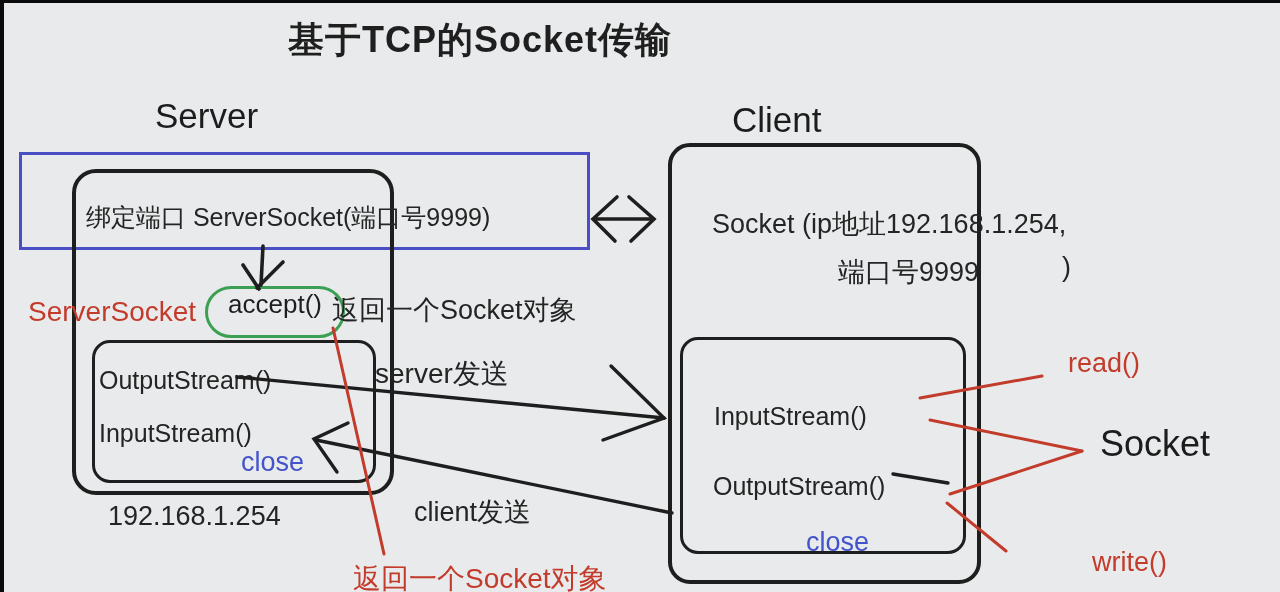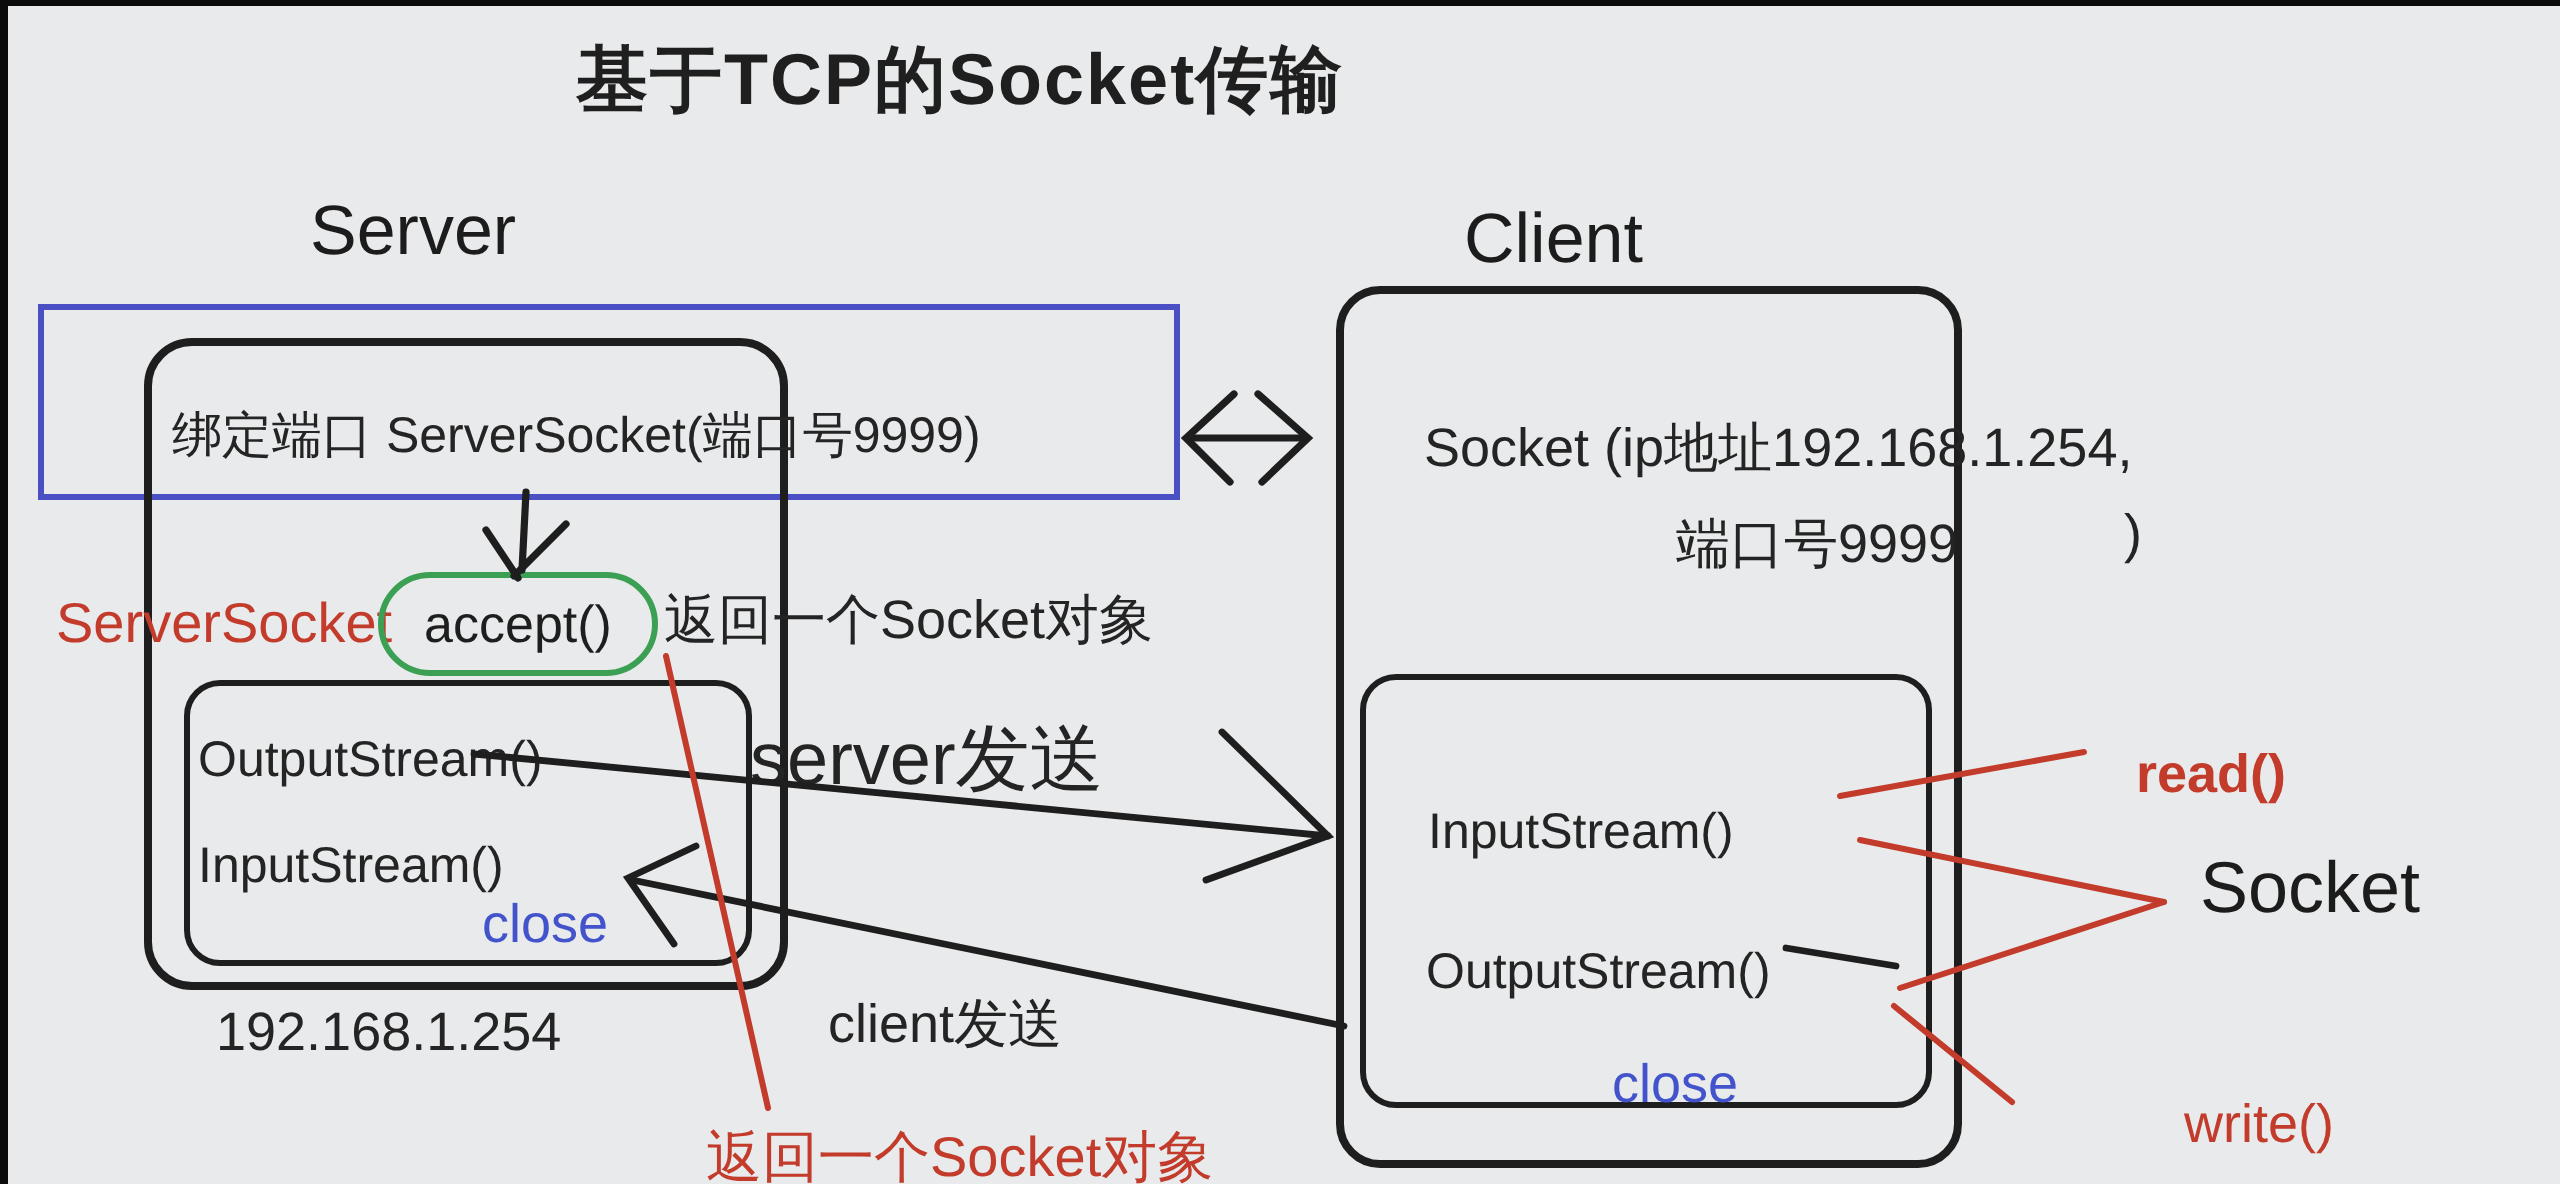--- a/index.html
+++ b/index.html
@@ -17,40 +17,40 @@
   .title{left:288px;top:16px;font-size:36px;font-weight:600;letter-spacing:1px;color:#1f1f1f;}
   .heading{font-size:35px;font-weight:500;color:#1c1c1c;}
   .server-heading{left:155px;top:96px;}
   .client-heading{left:732px;top:100px;}
   .blue-rect{left:19px;top:152px;width:565px;height:92px;border:3px solid #4a50c4;background:transparent;}
   .server-box{left:72px;top:169px;width:314px;height:318px;border:4px solid #1e1e1e;border-radius:24px;}
   .client-box{left:668px;top:143px;width:305px;height:433px;border:4px solid #1e1e1e;border-radius:22px;}
   .bind-text{left:86px;top:201px;font-size:25px;}
   .red{color:#c23b2b;margin-left:20px;}
   .serversocket-label{left:8px;top:296px;font-size:28px;}
-  .accept-box{left:189px;top:286px;width:134px;height:46px;border:3.5px solid #3ba053;border-radius:26px;
-    display:flex;align-items:center;justify-content:center;}
+  .accept-box{left:205px;top:286px;width:134px;height:46px;border:3.5px solid #3ba053;border-radius:26px;
+    display:flex;justify-content:center;}
   .accept-label{font-size:26px;color:#1e1e1e;}
   .accept-note{left:332px;top:292px;font-size:27px;}
   .inner-server-box{left:92px;top:340px;width:278px;height:137px;border:3.5px solid #1e1e1e;border-radius:18px;}
   .srv-output{left:99px;top:366px;font-size:25px;}
   .srv-input{left:99px;top:419px;font-size:25px;}
   .blue-text{color:#4353cc;}
   .srv-close{left:241px;top:447px;font-size:27px;}
   .server-ip{left:108px;top:501px;font-size:27px;}
-  .server-send{left:375px;top:355px;font-size:37px;}
+  .server-send{left:375px;top:355px;font-size:28px;}
   .client-send{left:414px;top:494px;font-size:27px;}
   .cli-socket-line1{left:712px;top:206px;font-size:27px;}
   .cli-socket-line2{left:838px;top:254px;font-size:27px;}
   .cli-socket-paren{left:1062px;top:252px;font-size:27px;}
   .inner-client-box{left:680px;top:337px;width:280px;height:211px;border:3.5px solid #1e1e1e;border-radius:18px;}
   .cli-input{left:714px;top:402px;font-size:25px;}
   .cli-output{left:713px;top:472px;font-size:25px;}
   .cli-close{left:806px;top:527px;font-size:27px;}
-  .read-label{left:1048px;top:372px;font-size:27px;font-weight:bold;}
+  .read-label{left:1048px;top:348px;font-size:27px;}
   .write-label{left:1072px;top:547px;font-size:27px;}
   .socket-label{left:1100px;top:423px;font-size:36px;font-weight:500;color:#1c1c1c;}
   .return-socket{left:333px;top:560px;font-size:28px;}
   svg.overlay{position:absolute;left:0;top:0;pointer-events:none;}
 </style>
 </head>
 <body>
 
 <div class="stage">
 

